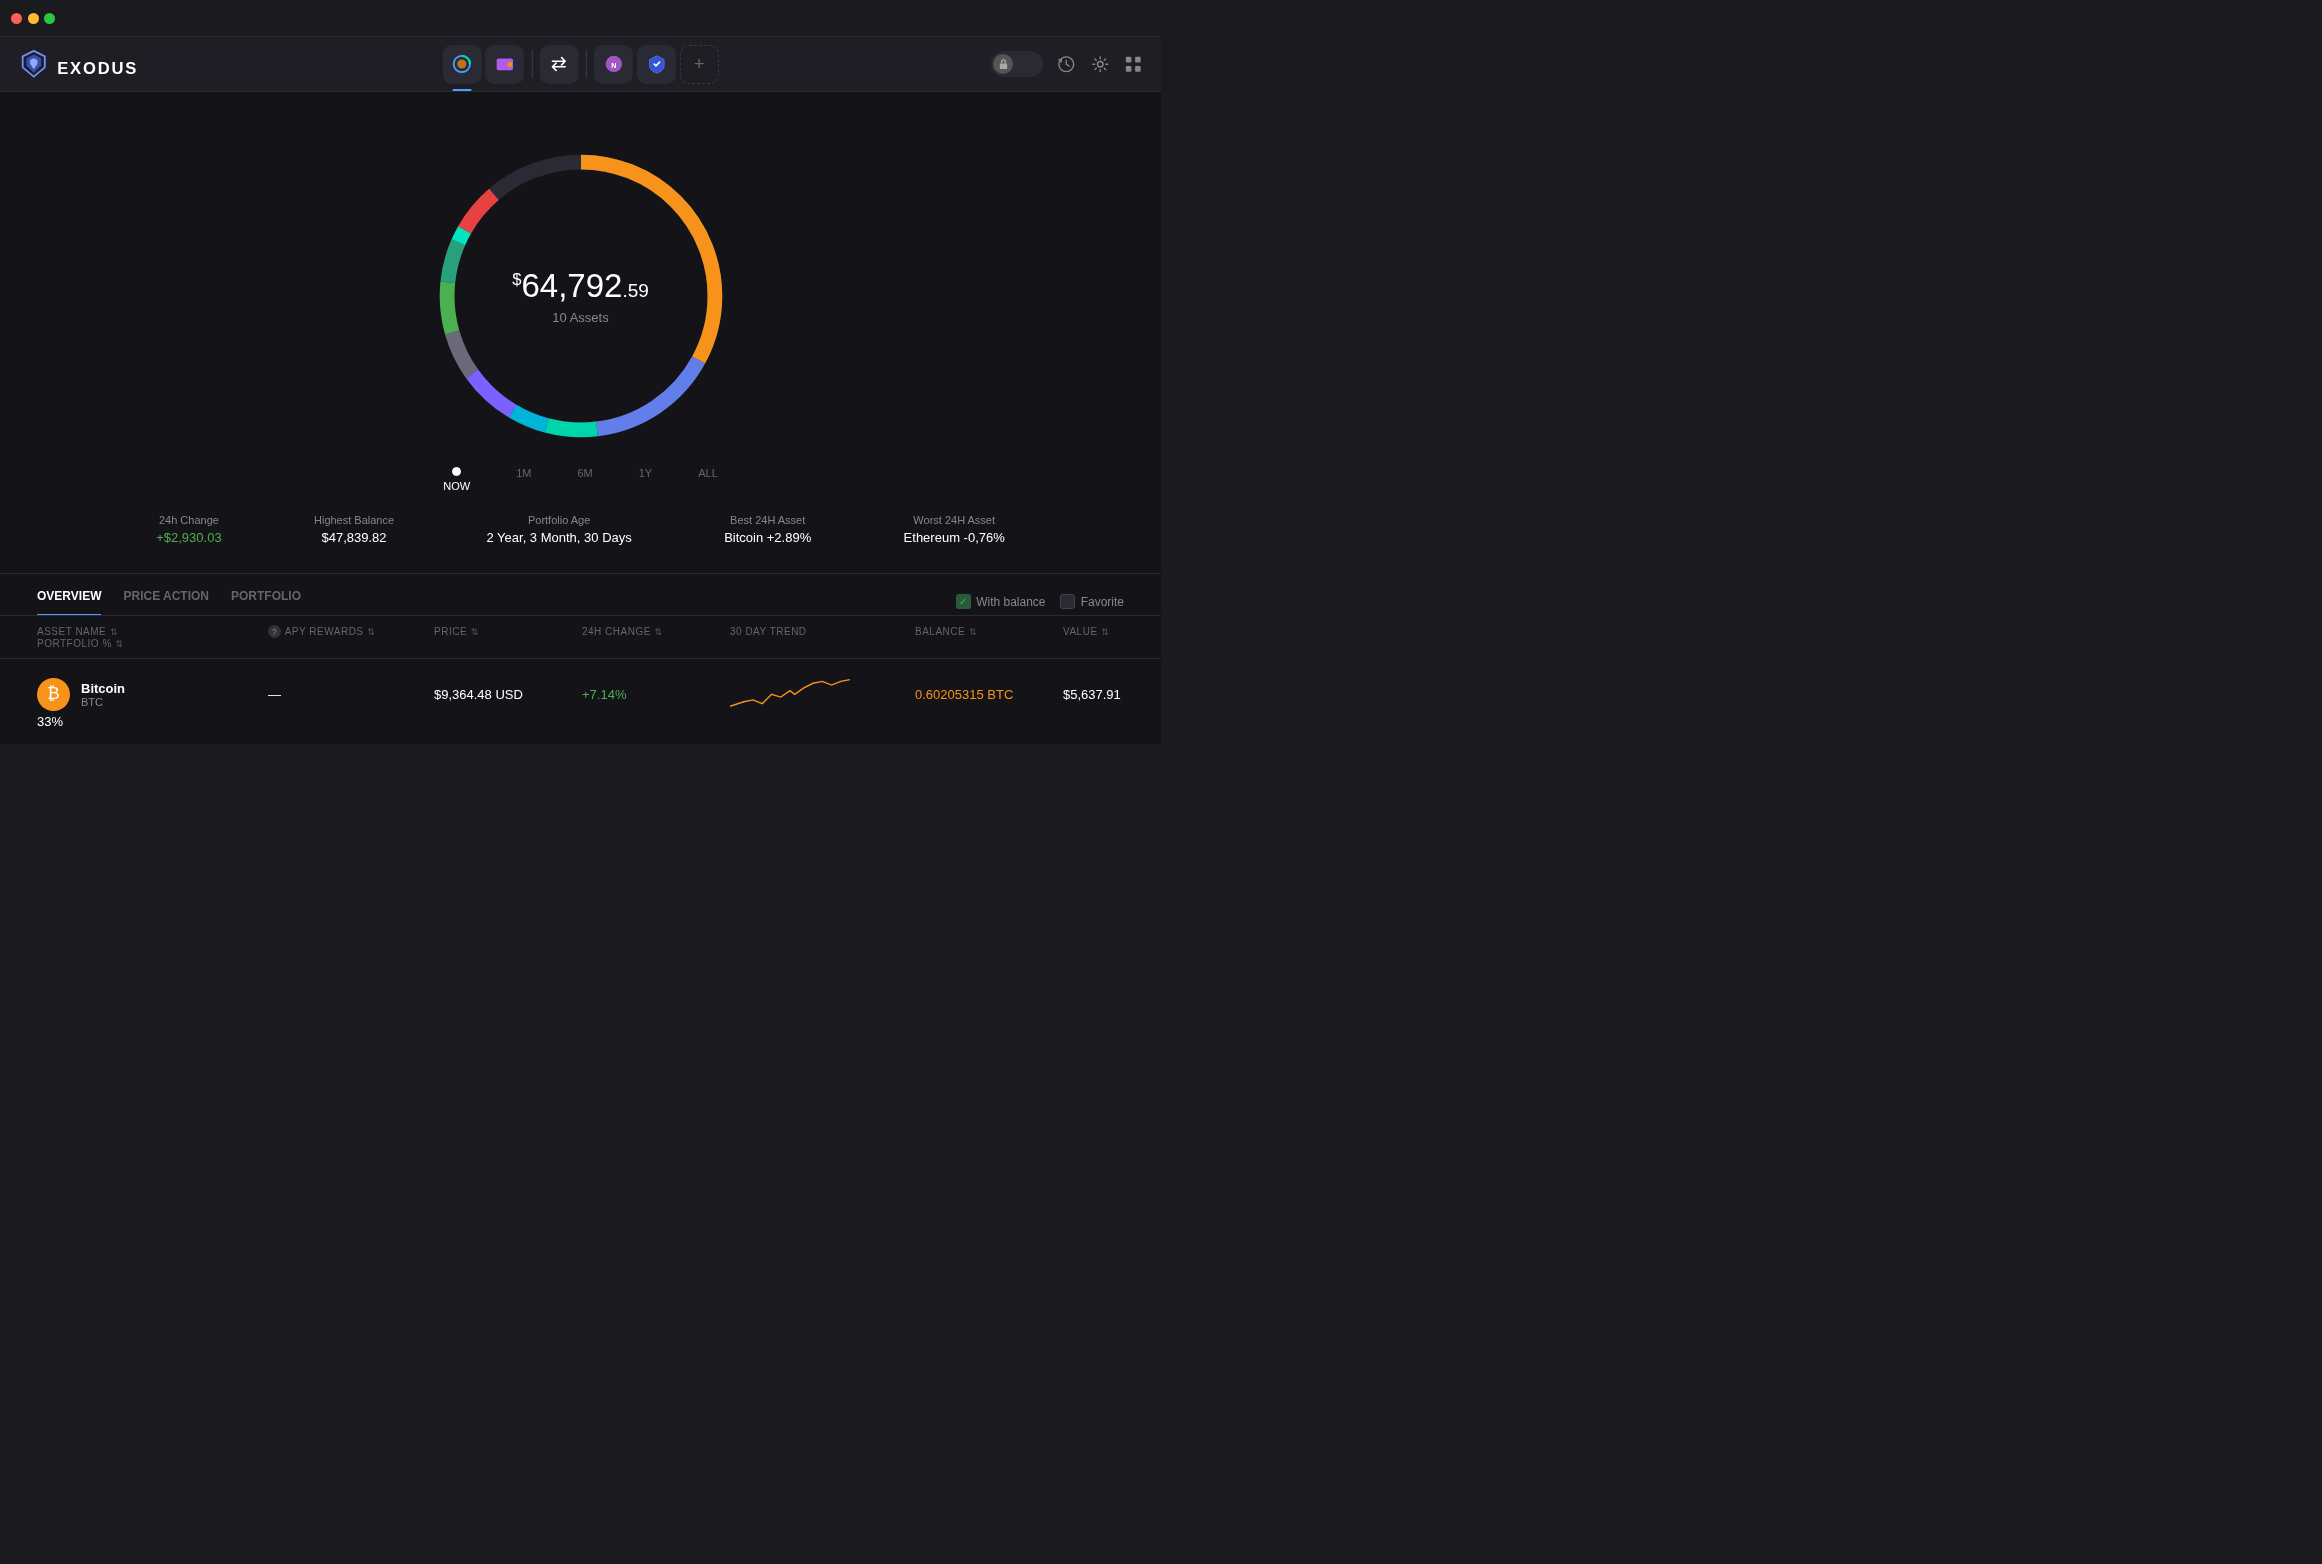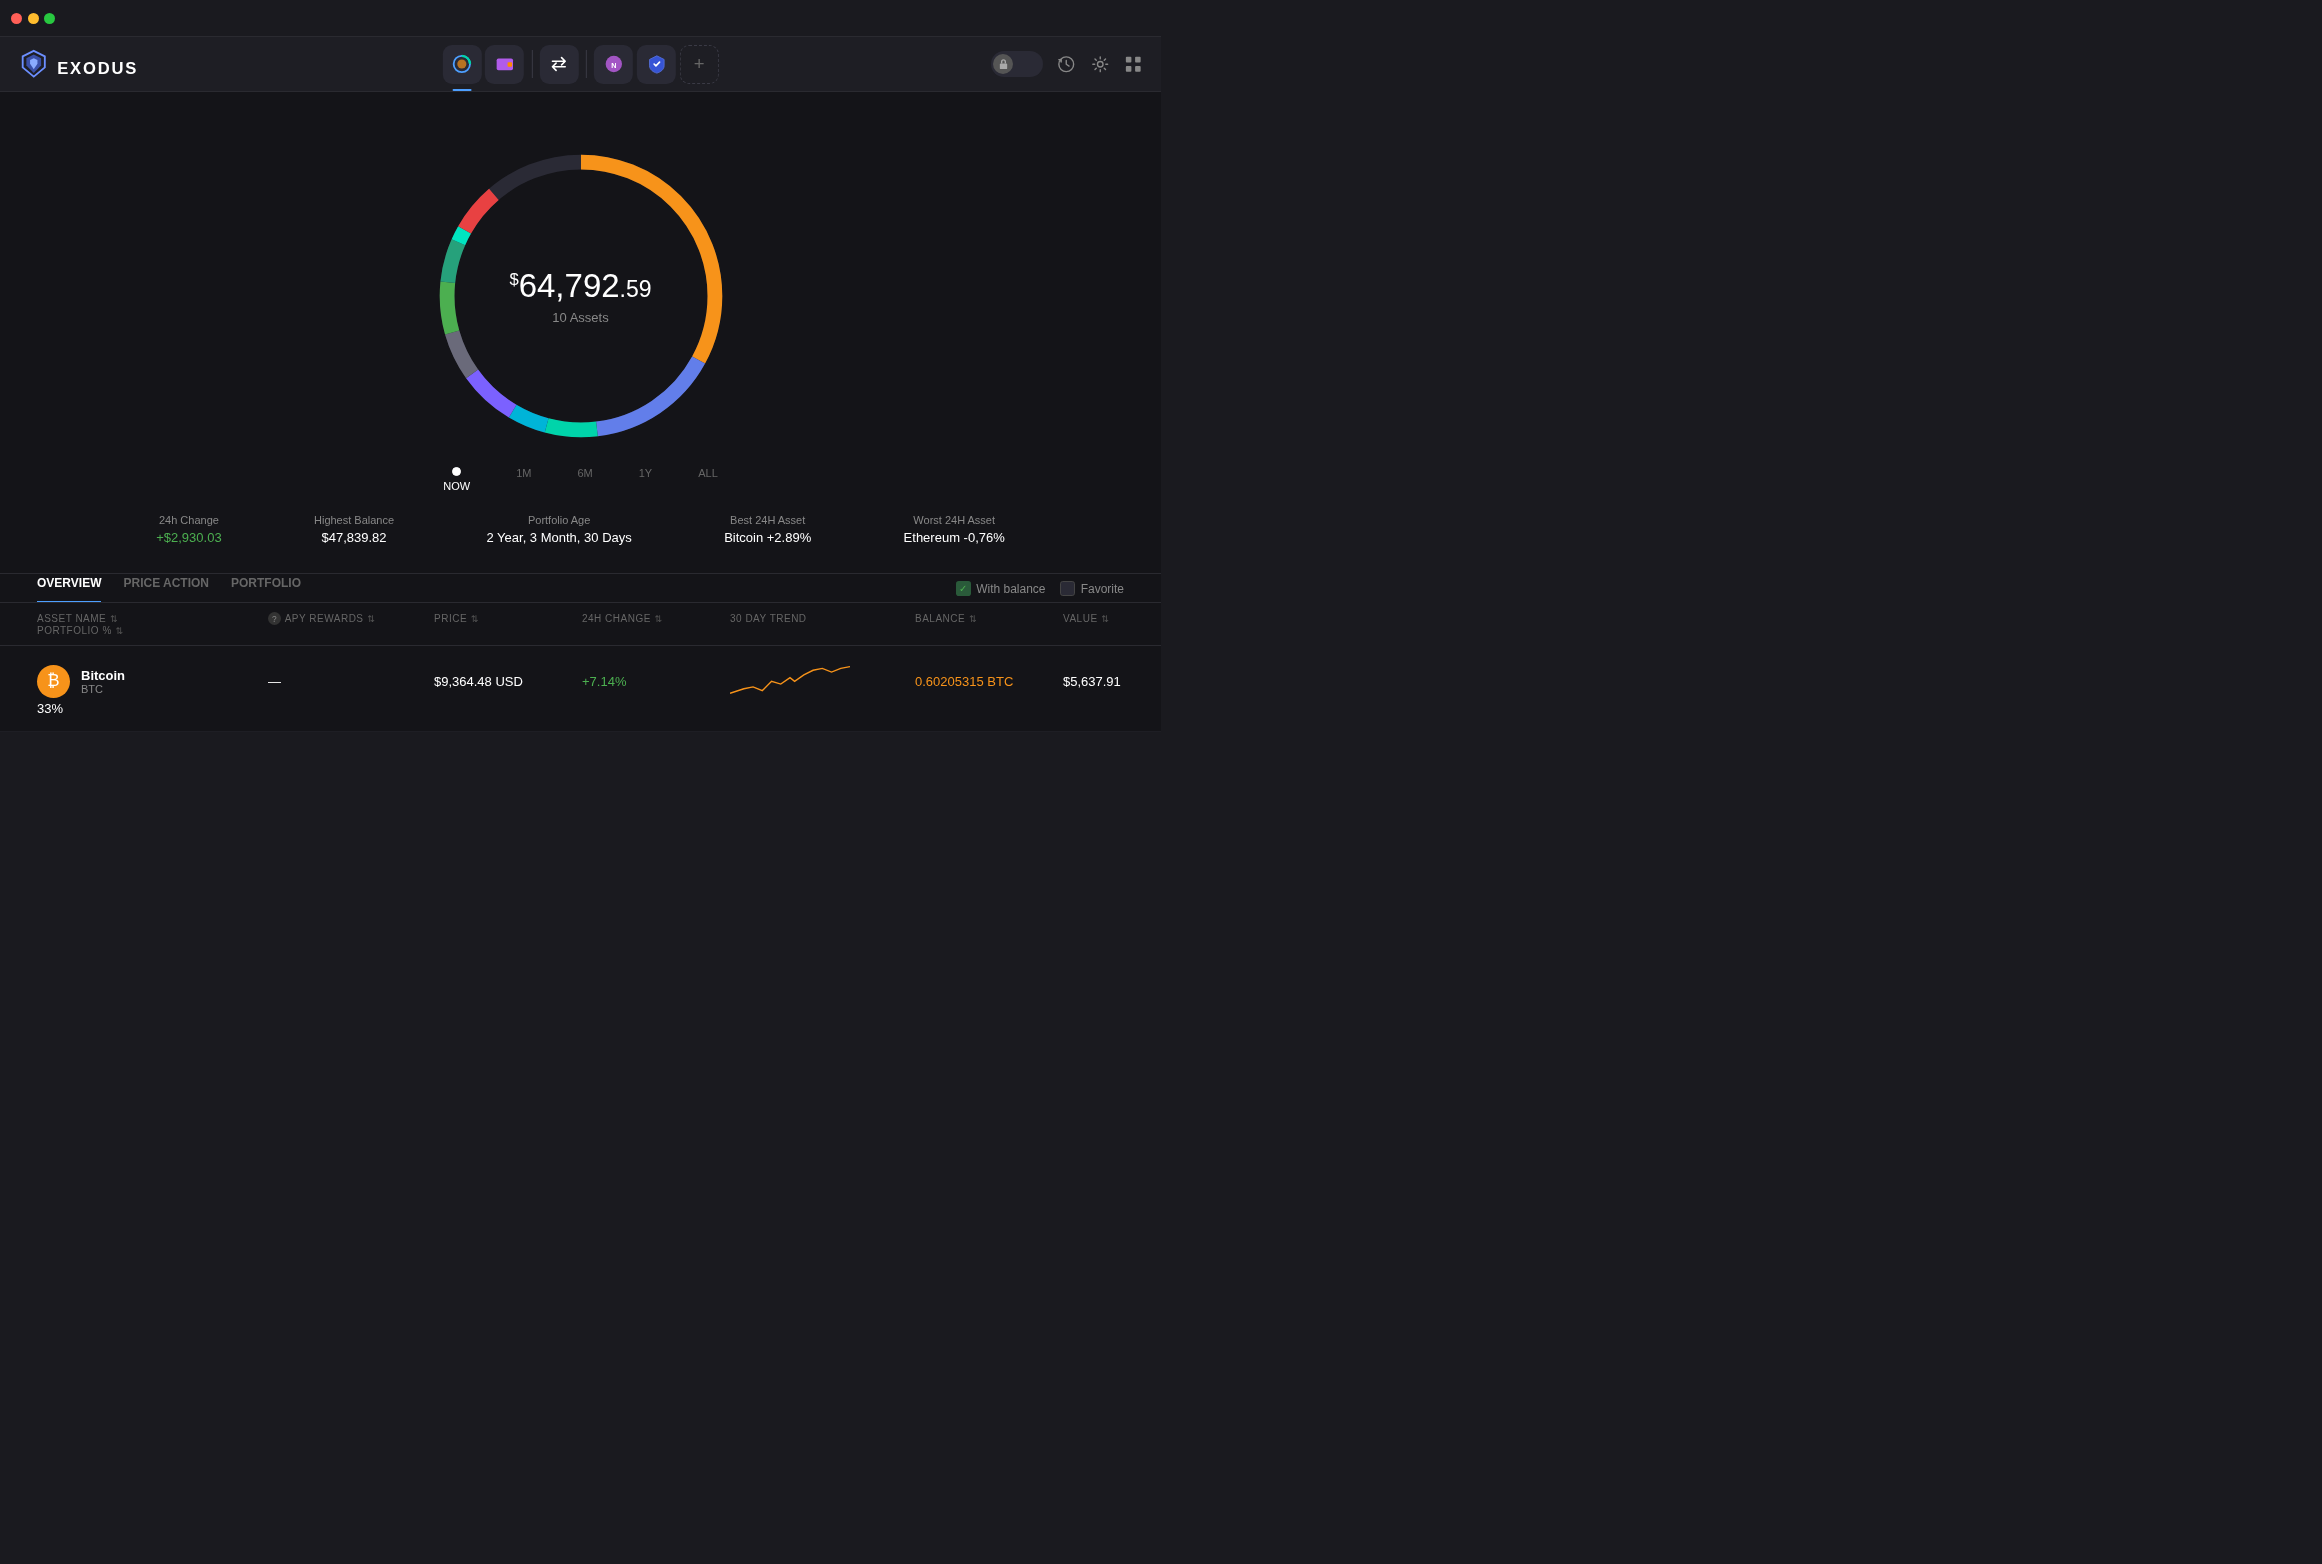--- a/index.html
+++ b/index.html
@@ -178,21 +178,21 @@
     .donut-amount {
       font-size: 33px;
       font-weight: 300;
       color: #fff;
     }
     .donut-amount sup {
       font-size: 16.6px;
       vertical-align: super;
     }
     .donut-amount .cents {
-      font-size: 23px;
+      font-size: 19px;
       font-weight: 300;
       margin-top: 8px;
     }
     .donut-assets {
       font-size: 13px;
       color: #888;
       margin-top: 5.5px;
     }
 
     
@@ -248,21 +248,21 @@
     .stat-value {
       font-size: 13px;
       color: #fff;
       font-weight: 500;
     }
     .stat-value.positive { color: #4CAF50; }
 
     
     .tabs-section {
       border-top: 0.9px solid #2a2a30;
-      padding: 2px 37px 0;
+      padding: 15px 37px 0;
       display: flex;
       align-items: center;
     }
     .tabs {
       display: flex;
       gap: 22px;
     }
     .tab {
       font-size: 12px;
       font-weight: 600;

